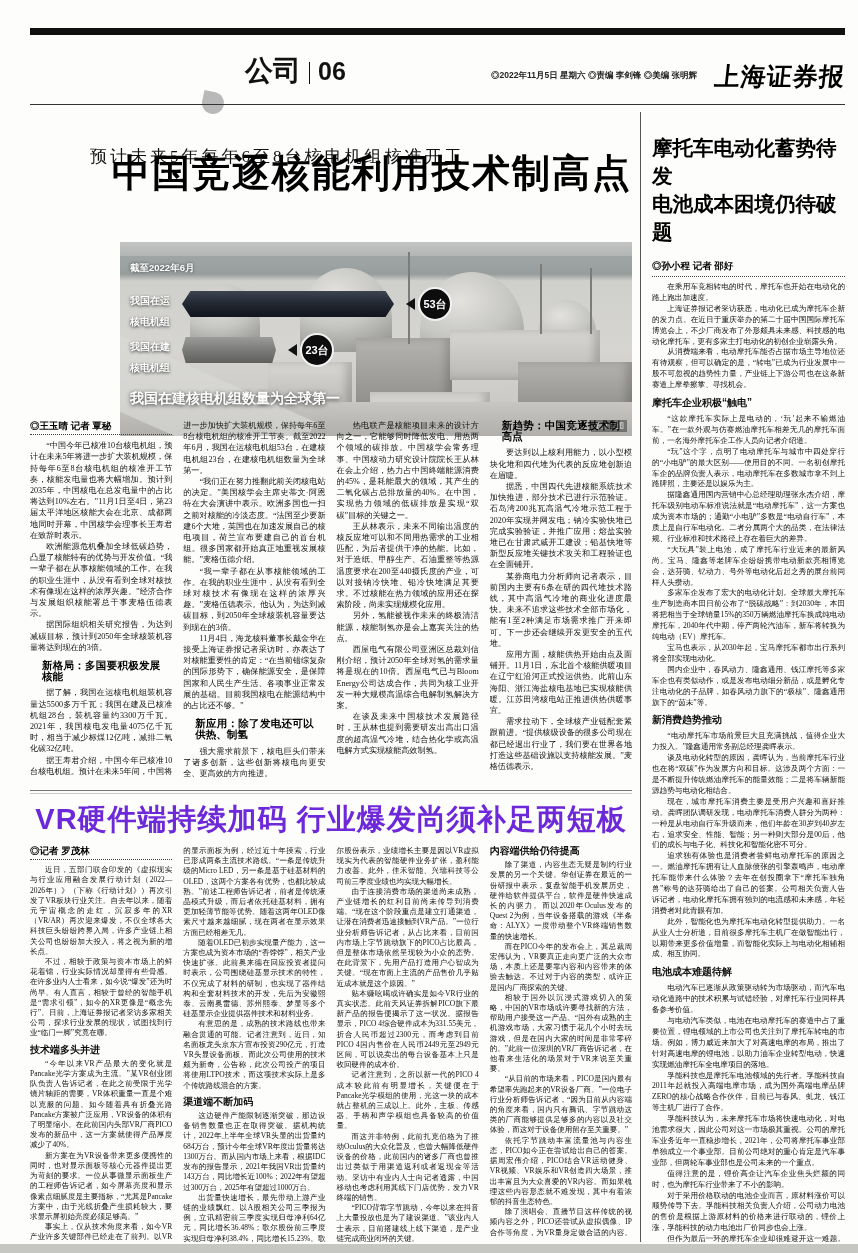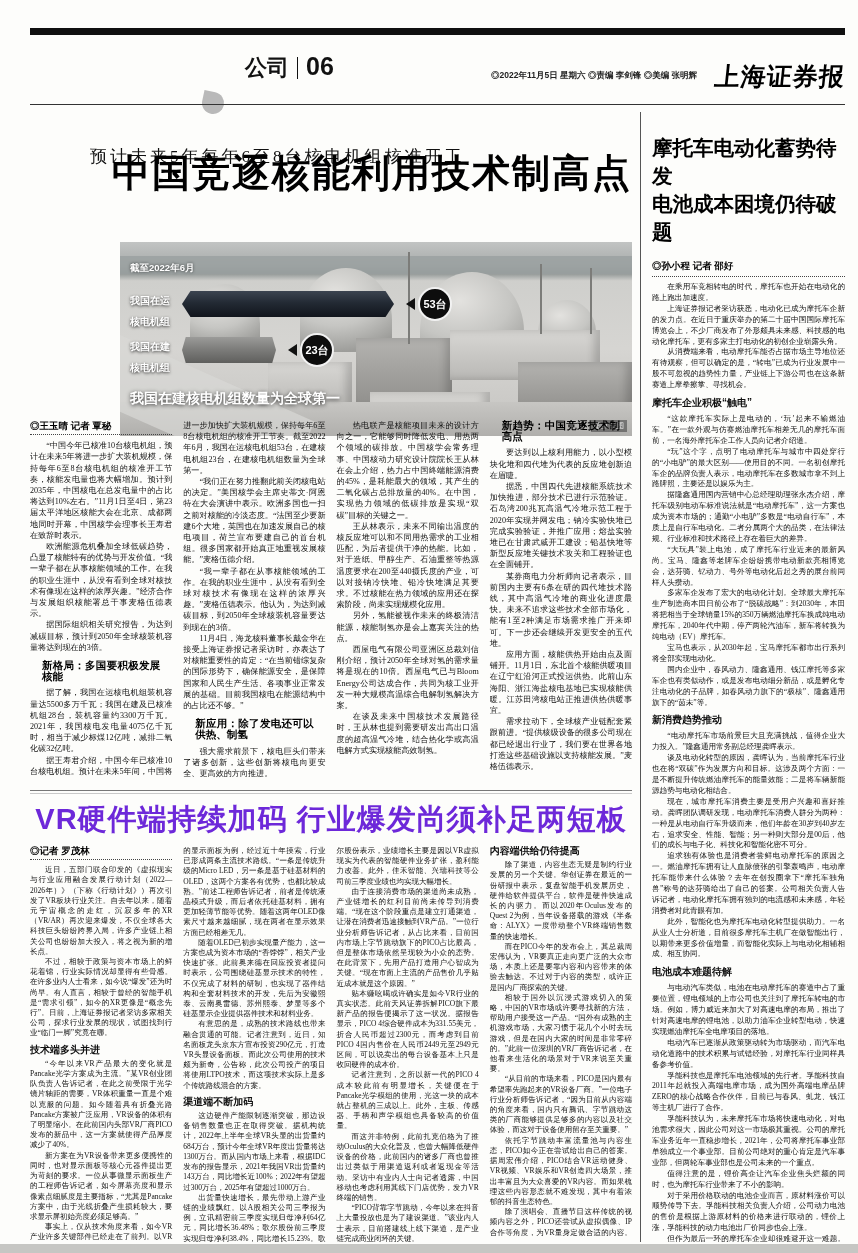--- a/index.html
+++ b/index.html
@@ -8,21 +8,21 @@
   .sheet{position:absolute;left:0;top:0;width:858px;height:1253px;background:#fdfdfb;}
   
   .topbar{position:absolute;left:30px;top:28px;width:815px;height:7px;background:#101010;}
   .header{position:absolute;left:30px;top:40px;width:815px;height:64px;}
   .news-logo{position:absolute;left:4px;top:-4px;font-family:"Liberation Sans",sans-serif;
     font-weight:bold;font-size:58px;color:#b9b9b9;letter-spacing:1px;}
   .news-tail{position:absolute;left:172px;top:52px;width:22px;height:22px;background:#b9b9b9;
     border-radius:0 50% 50% 50%;transform:rotate(12deg);}
   .section-block{position:absolute;left:215px;top:12px;font-family:"Liberation Sans",sans-serif;
     font-weight:bold;color:#111;}
-  .section-name{font-size:22px;}
+  .section-name{font-size:28px;}
   .section-sep{display:inline-block;width:1px;height:22px;background:#111;margin:0 8px -4px 8px;}
   .page-no{font-size:25px;}
   .edition{position:absolute;right:148px;top:30px;font-family:"Liberation Sans",sans-serif;
     font-size:8.5px;font-weight:bold;color:#222;}
   .masthead{position:absolute;right:0;top:20px;font-family:"Liberation Serif",serif;
     font-weight:bold;font-size:25px;transform:skewX(-6deg);letter-spacing:1px;color:#000;}
   .header-rule{position:absolute;left:30px;top:104px;width:815px;height:1px;background:#333;}
   
   .main-art{position:absolute;left:30px;top:112px;width:602px;height:678px;}
   .kicker{position:absolute;left:60px;top:14px;width:512px;
@@ -200,22 +200,22 @@
           <p>多家车企发布了宏大的电动化计划。全球最大摩托车生产制造商本田日前公布了“脱碳战略”：到2030年，本田将把相当于全球销量15%的350万辆燃油摩托车换成纯电动摩托车，2040年代中期，停产两轮汽油车，新车将转换为纯电动（EV）摩托车。</p>
           <p>宝马也表示，从2030年起，宝马摩托车都市出行系列将全部实现电动化。</p>
           <p>国内企业中，春风动力、隆鑫通用、钱江摩托等多家车企也有类似动作，或是发布电动细分新品，或是孵化专注电动化的子品牌，如春风动力旗下的“极核”、隆鑫通用旗下的“茵未”等。</p>
           <div class="sub">新消费趋势推动</div>
           <p>“电动摩托车市场前景巨大且充满挑战，值得企业大力投入。”隆鑫通用常务副总经理龚晖表示。</p>
           <p>谈及电动化转型的原因，龚晖认为，当前摩托车行业也在将“双碳”作为发展方向和目标。这涉及两个方面：一是不断提升传统燃油摩托车的能量效能；二是将车辆新能源趋势与电动化相结合。</p>
           <p>现在，城市摩托车消费主要是受用户兴趣和喜好推动。龚晖团队调研发现，电动摩托车消费人群分为两种：一种是从电动自行车升级而来，他们年龄在30岁到40岁左右，追求安全、性能、智能；另一种则大部分是00后，他们的成长与电子化、科技化和智能化密不可分。</p>
           <p>追求独有体验也是消费者尝鲜电动摩托车的原因之一。燃油摩托车拥有让人血脉偾张的引擎轰鸣声，电动摩托车能带来什么体验？去年在创投圈拿下“摩托车独角兽”称号的达芬骑给出了自己的答案。公司相关负责人告诉记者，电动化摩托车拥有独到的电流感和未来感，年轻消费者对此青眼有加。</p>
           <p>此外，智能化也为摩托车电动化转型提供助力。一名从业人士分析道，目前很多摩托车主机厂在做智能出行，以期带来更多价值增量，而智能化实际上与电动化相辅相成、相互协同。</p>
           <div class="sub">电池成本难题待解</div>
+          <p>电动汽车已逐渐从政策驱动转为市场驱动，而汽车电动化道路中的技术积累与试错经验，对摩托车行业同样具备参考价值。</p>
           <p>与电动汽车类似，电池在电动摩托车的赛道中占了重要位置，锂电领域的上市公司也关注到了摩托车转电的市场。例如，博力威近来加大了对高速电摩的布局，推出了针对高速电摩的锂电池，以助力油车企业转型电动，快速实现燃油摩托车全电摩项目的落地。</p>
-          <p>电动汽车已逐渐从政策驱动转为市场驱动，而汽车电动化道路中的技术积累与试错经验，对摩托车行业同样具备参考价值。</p>
           <p>孚能科技也是摩托车电池领域的先行者。孚能科技自2011年起就投入高端电摩市场，成为国外高端电摩品牌ZERO的核心战略合作伙伴，目前已与春风、虬龙、钱江等主机厂进行了合作。</p>
           <p>孚能科技认为，未来摩托车市场将快速电动化，对电池需求很大，因此公司对这一市场极其重视。公司的摩托车业务近年一直稳步增长，2021年，公司将摩托车事业部单独成立一个事业部。目前公司绝对的重心肯定是汽车事业部，但两轮车事业部也是公司未来的一个重点。</p>
           <p>值得注意的是，锂价高企让汽车企业焦头烂额的同时，也为摩托车行业带来了不小的影响。</p>
           <p>对于采用价格联动的电池企业而言，原材料涨价可以顺势传导下去。孚能科技相关负责人介绍，公司动力电池的售价是根据上游原材料的价格来进行联动的，锂价上涨，孚能科技的动力电池出厂价同步也会上涨。</p>
           <p>但作为最后一环的摩托车企业却很难避开这一难题。钇动力工程师古力刚告诉记者，根据车型不同，电池在整车中的成本占比从原来的30%，涨到了最高60%。张永杰告诉记者，相对于相同性能的燃油车而言，电车直采成本比油车贵30%至50%。</p>
         </div>
     </div>
   </div>
 
   <div class="hsep"></div>

